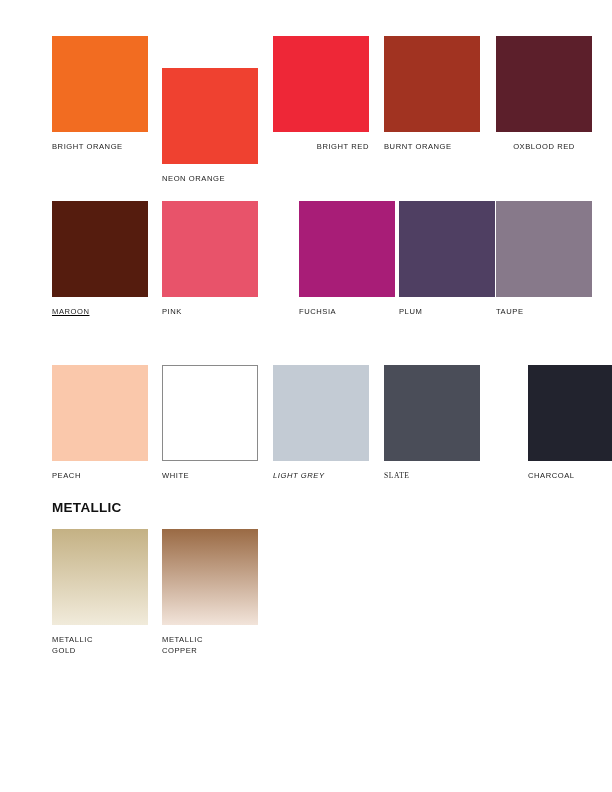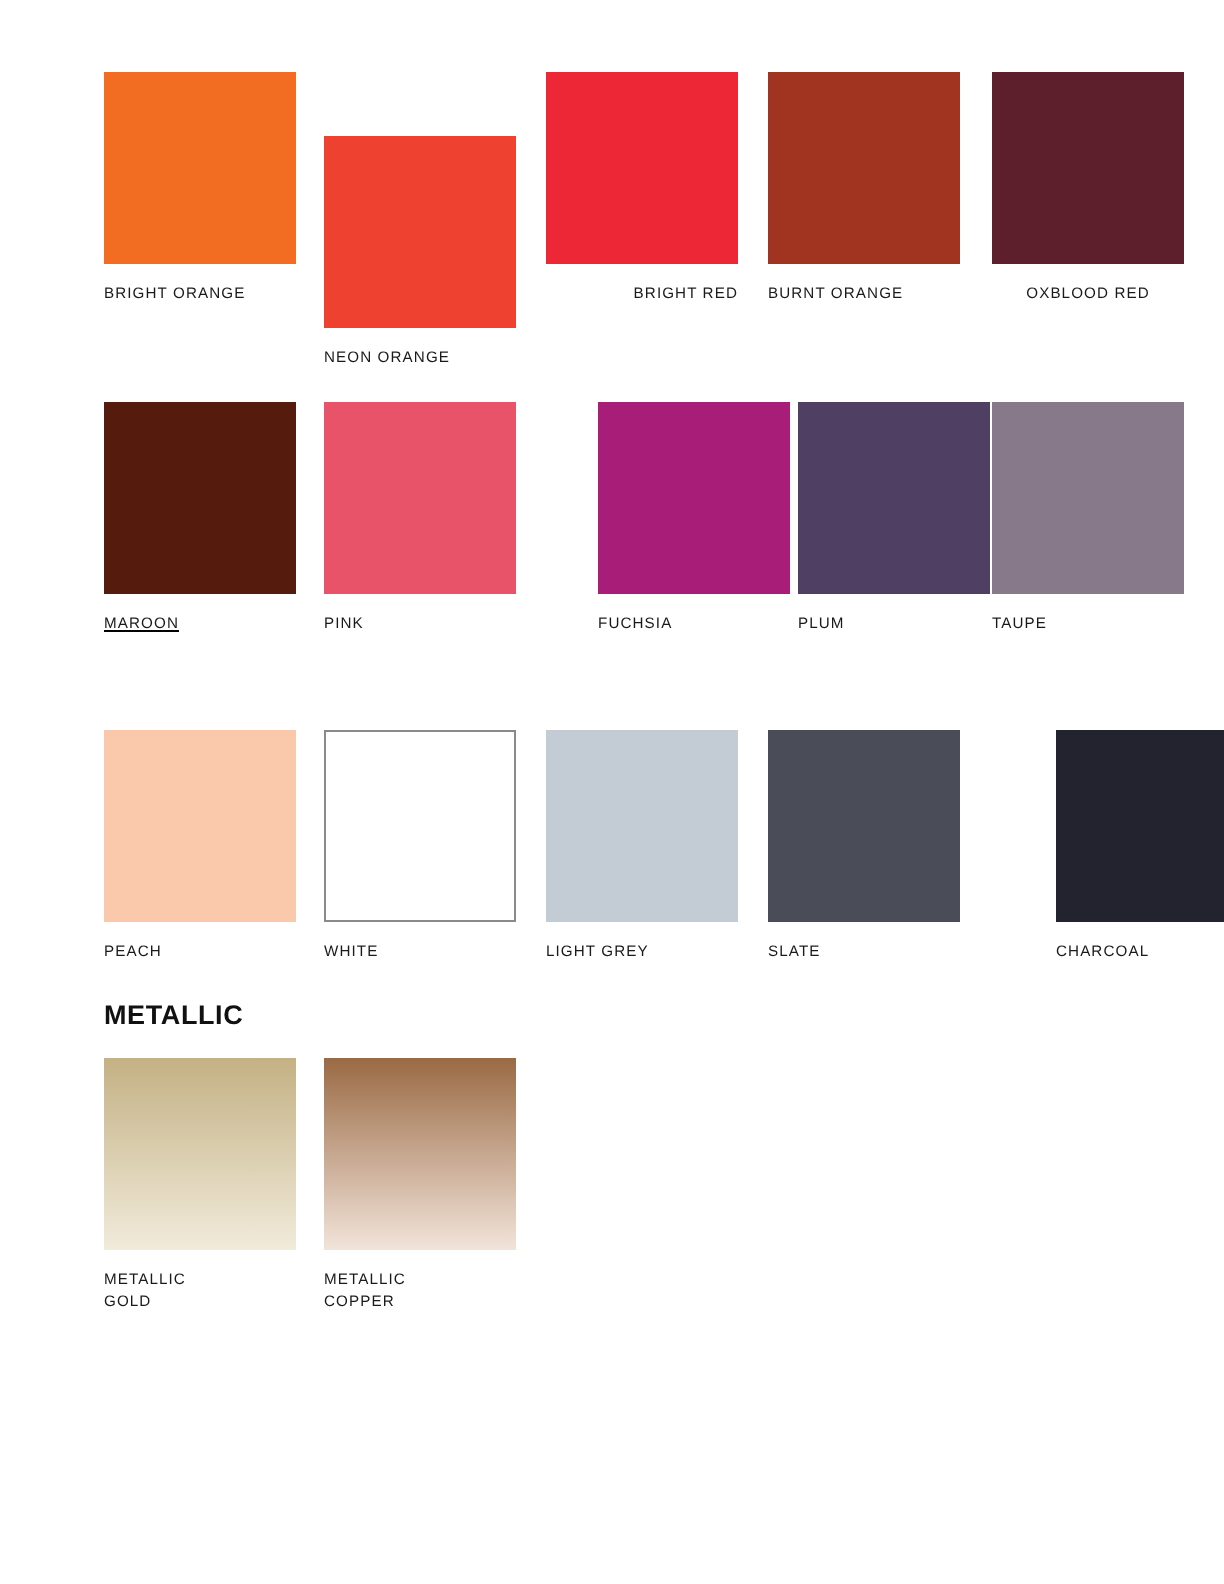--- a/index.html
+++ b/index.html
@@ -130,25 +130,25 @@
 
   <div class="swatch-row" style="top:365px;">
     <div class="swatch-cell" style="left:0px;">
       <div class="swatch-chip" style="background: rgb(250, 200, 171);"></div>
       <div class="swatch-label">PEACH</div>
     </div>
     <div class="swatch-cell" style="left:110px;">
       <div class="swatch-chip bordered" style="background: rgb(255, 255, 255);"></div>
       <div class="swatch-label">WHITE</div>
     </div>
-    <div class="swatch-cell" style="left:221px;">
+    <div class="swatch-cell" style="left:221px;font-style:italic;">
       <div class="swatch-chip" style="background: rgb(195, 203, 212);"></div>
       <div class="swatch-label">LIGHT GREY</div>
     </div>
-    <div class="swatch-cell" style="left:332px;">
+    <div class="swatch-cell" style="left:332px;font-family:Liberation Serif, serif;">
       <div class="swatch-chip" style="background: rgb(74, 77, 88);"></div>
       <div class="swatch-label">SLATE</div>
     </div>
     <div class="swatch-cell" style="left:444px;margin-left:32px;">
       <div class="swatch-chip" style="background: rgb(34, 35, 46);"></div>
       <div class="swatch-label">CHARCOAL</div>
     </div>
   </div>
 
   <div class="section-heading" style="top:500px;">METALLIC</div>

